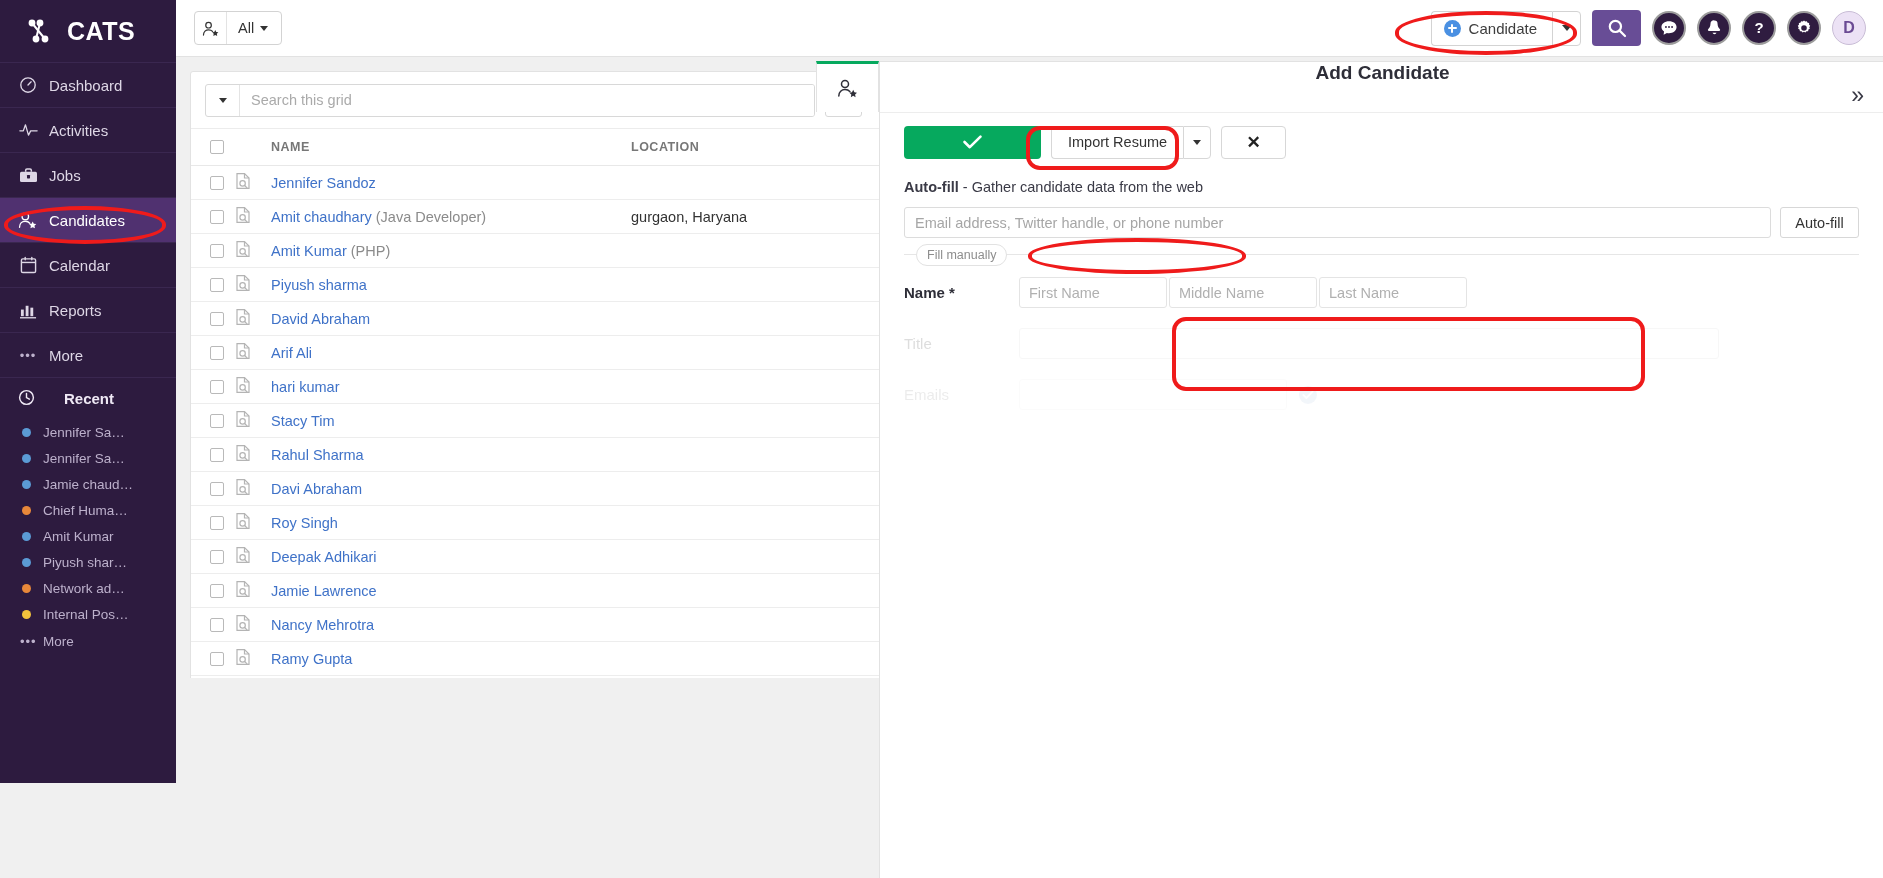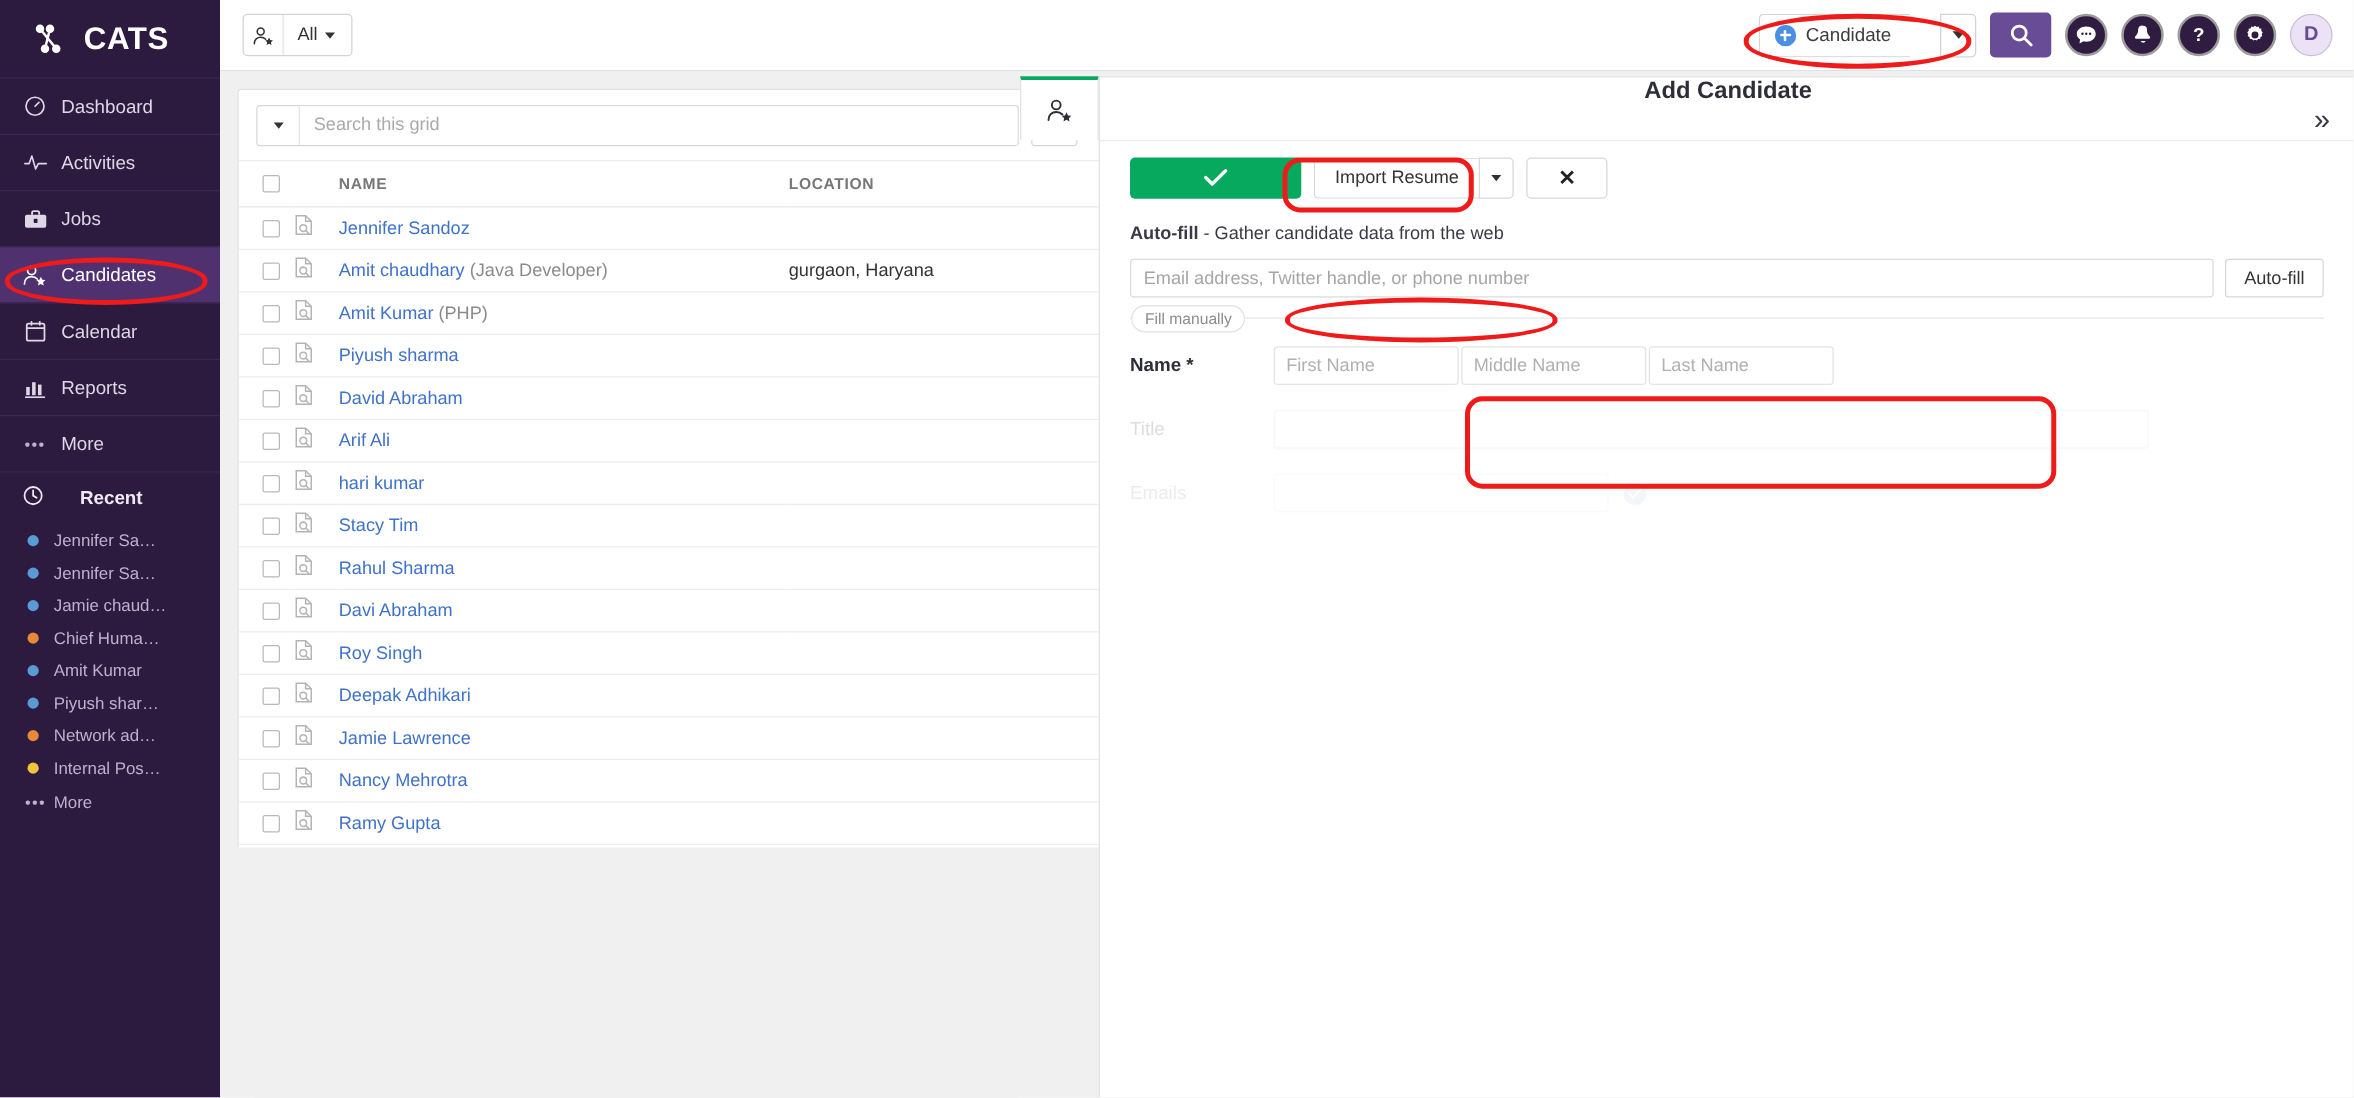--- a/index.html
+++ b/index.html
@@ -6,21 +6,21 @@
   html, body {
     width: 1883px; height: 878px;
     font-family: "Liberation Sans", sans-serif;
     background: #f0f0f0;
     overflow: hidden;
   }
   .app { position: relative; width: 1883px; height: 878px; display: flex; }
 
   
   .sidebar {
-    width: 176px; min-width: 176px; height: 878px;
+    width: 176px; min-width: 176px; height: 783px;
     background: #2d1b3f;
     color: #d9d2e0;
     display: flex; flex-direction: column;
     position: relative; z-index: 5;
   }
   .brand {
     height: 62px; display: flex; align-items: center; gap: 9px;
     padding-left: 28px;
   }
   .brand-logo { width: 30px; height: 26px; display:block; }
@@ -62,21 +62,21 @@
   .seg-btn {
     display: flex; align-items: stretch; height: 34px;
     border: 1px solid #d3d3d3; border-radius: 4px; background: #fff; overflow: hidden;
     cursor: pointer;
   }
   .seg-icon { width: 32px; display:flex; align-items:center; justify-content:center; border-right: 1px solid #e3e3e3;}
   .seg-label { display:flex; align-items:center; gap:6px; padding: 0 13px 0 11px; font-size: 14.5px; color:#333; }
   .caret { width:0;height:0;border-left:5px solid transparent;border-right:5px solid transparent;border-top:6px solid #333; }
   .caret.sm { border-left-width:4px;border-right-width:4px;border-top-width:5px; }
   .topbar-right { margin-left: auto; display: flex; align-items: center; gap: 11px; }
-  .cand-btn-wrap { display:flex; position: relative; gap: 24px; }
+  .cand-btn-wrap { display:flex; position: relative; }
   .cand-btn {
     height: 35px; display:flex; align-items:center; gap:8px; padding: 0 15px 0 12px;
     border: 1px solid #d3d3d3; border-right: none; border-radius: 4px 0 0 4px;
     background: #fff; font-size: 15px; color: #3d3d3d; cursor: pointer;
   }
   .cand-caret {
     width: 29px; height:35px; border:1px solid #d3d3d3; border-radius: 0 4px 4px 0;
     background:#fff; display:flex; align-items:center; justify-content:center; cursor:pointer;
   }
   .plus-circle {
@@ -211,21 +211,21 @@
   .autofill-input::placeholder { color: #a6a6a6; }
   .btn-autofill {
     width: 79px; height: 31px; border:1px solid #d7d7d7; border-radius:3px; background:#fff;
     font-size:14.5px; color:#333; cursor:pointer; font-family:"Liberation Sans", sans-serif;
   }
   .fieldset {
     margin-top: 16px; border-top: 1px solid #e6e6e6; position: relative;
     padding-top: 22px;
   }
   .legend {
-    position:absolute; top:-11px; left: 1px; background:#fff; padding: 0 10px;
+    position:absolute; top:-11px; left: 12px; background:#fff; padding: 0 10px;
     border: 1px solid #e2e2e2; border-radius: 11px; font-size: 12.5px; color:#8d8d8d;
     height: 22px; display:flex; align-items:center;
   }
   .frow { display:flex; align-items:center; margin-bottom: 20px; }
   .flabel { width: 115px; font-size: 15px; color:#2e2e38; font-weight: 700; flex:0 0 115px;}
   .flabel.muted { color:#b4b4b4; font-weight: 400; }
   .finput {
     height: 31px; border: 1px solid #e4e4e4; border-radius: 3px; background:#fff;
     padding: 0 9px; font-size: 14.5px; outline:none; color:#333;
     font-family:"Liberation Sans", sans-serif;

